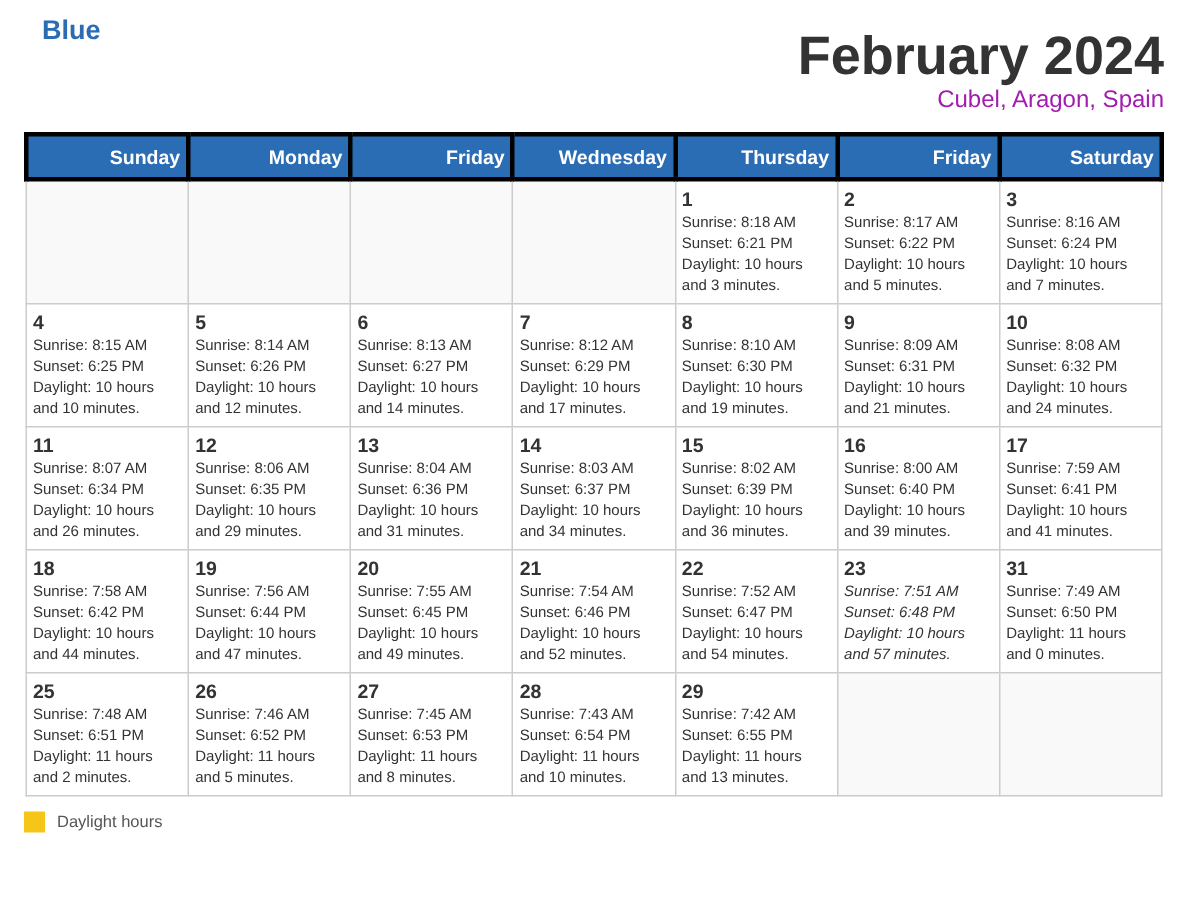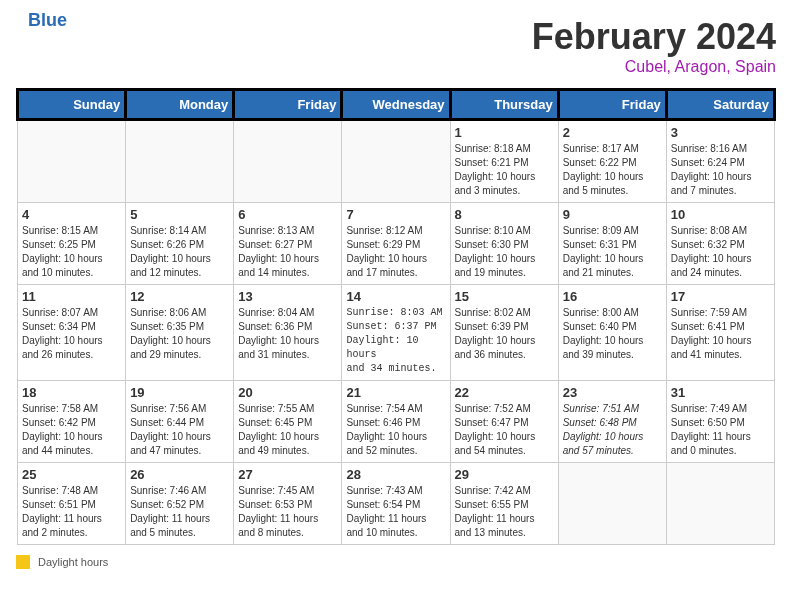--- a/index.html
+++ b/index.html
@@ -226,21 +226,21 @@
         </td>
         <td>
           <span class="day-number">13</span>
           <div class="day-info" style="white-space: pre-line;">Sunrise: 8:04 AM
 Sunset: 6:36 PM
 Daylight: 10 hours
 and 31 minutes.</div>
         </td>
         <td>
           <span class="day-number">14</span>
-          <div class="day-info" style="white-space: pre-line; font-family: Liberation Mono, monospace;">Sunrise: 8:03 AM
+          <div class="day-info" style="white-space: pre-line;">Sunrise: 8:03 AM
 Sunset: 6:37 PM
 Daylight: 10 hours
 and 34 minutes.</div>
         </td>
         <td>
           <span class="day-number">15</span>
           <div class="day-info" style="white-space: pre-line;">Sunrise: 8:02 AM
 Sunset: 6:39 PM
 Daylight: 10 hours
 and 36 minutes.</div>

